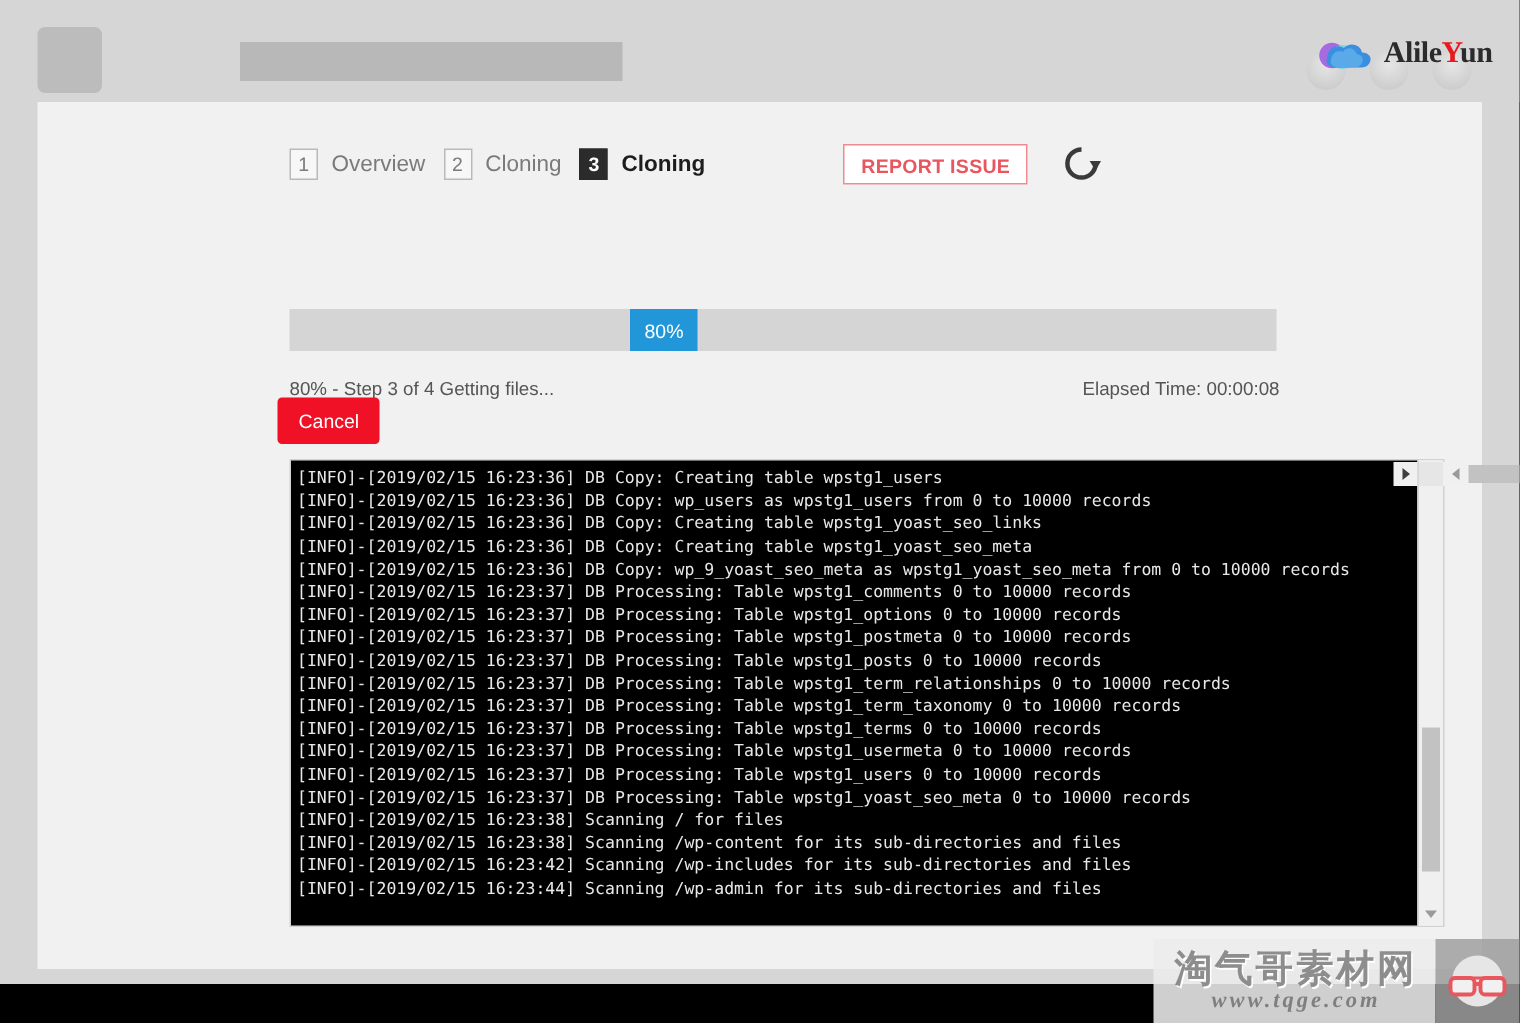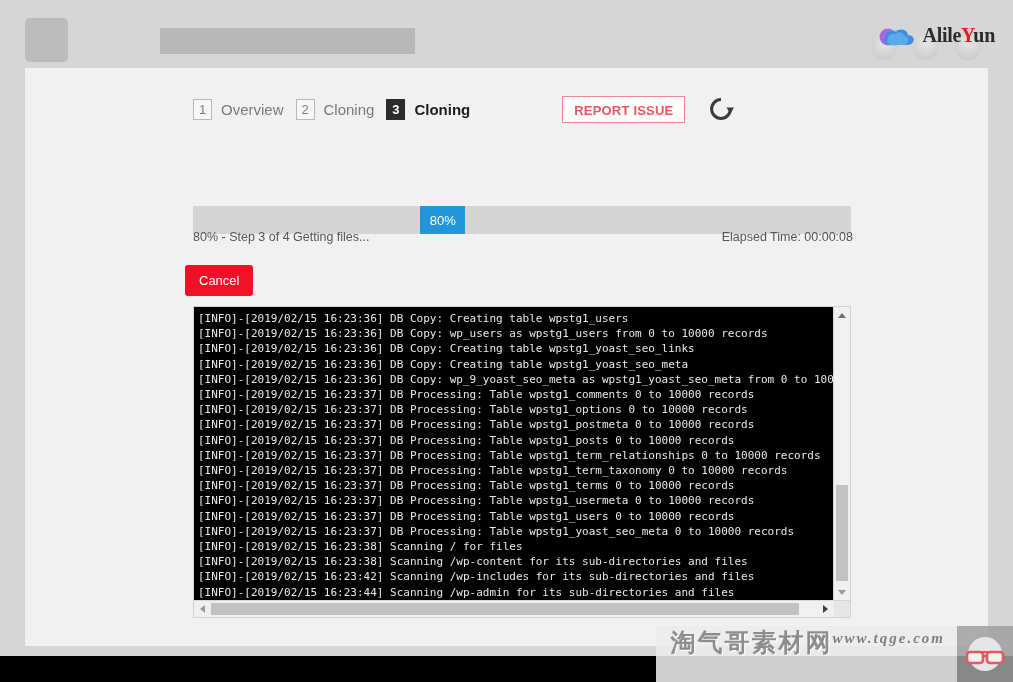--- a/index.html
+++ b/index.html
@@ -184,21 +184,21 @@
     color: #ffffff;
     font-size: 13px;
     height: 100%;
     box-sizing: border-box;
   }
   .prog-seg.green { background: #1ec95b; margin-top: 44px; }
   .prog-seg.blue  { background: #2196d8; }
 
   #progress-info-row {
     position: absolute;
-    left: 168px; top: 162px;
+    left: 168px; top: 184px;
     width: 660px;
     display: flex;
     justify-content: space-between;
     font-size: 12.5px;
     color: #555555;
   }
 
   #cancel-btn {
     position: absolute;
     left: 160px; top: 197px;
@@ -208,27 +208,27 @@
     font-size: 13px;
     padding: 8px 14px;
     border-radius: 3px;
     cursor: pointer;
   }
 
   
   #log-panel {
     position: absolute;
     left: 168px; top: 238px;
-    width: 658px;
+    width: 770px;
     height: 312px;
     background: #f2f2f2;
     border: 1px solid #d2d2d2;
     box-sizing: border-box;
     display: flex;
-    flex-direction: column;
+    flex-direction: row;
   }
   #log-body-row {
     display: flex;
     flex: 1;
     min-height: 0;
   }
   #log-output {
     flex: 1;
     background: #000000;
     overflow: hidden;
@@ -306,21 +306,21 @@
     right: 0px; bottom: 0px;
     display: flex;
     align-items: stretch;
     height: 56px;
     z-index: 50;
   }
   #wm-textbox {
     background: rgba(236,236,236,0.88);
     padding: 4px 12px 4px 14px;
     display: flex;
-    flex-direction: row;
+    flex-direction: column;
     justify-content: center;
   }
   #wm-cn {
     font-family: "DejaVu Sans", sans-serif;
     font-size: 25px;
     font-weight: bold;
     color: #8d8d8d;
     letter-spacing: 2px;
     line-height: 1.05;
     text-shadow: 1px 1px 0 #ffffff;

